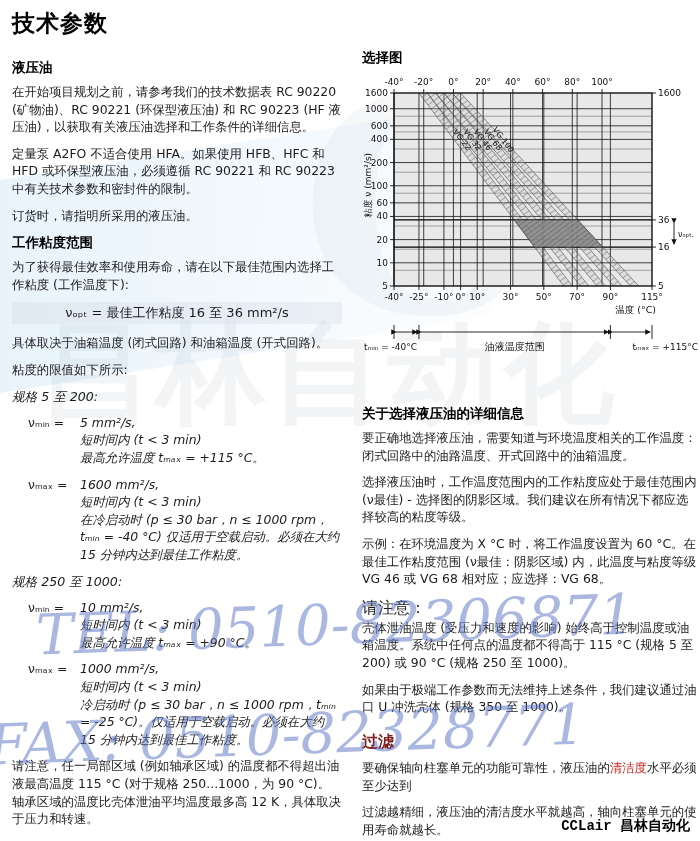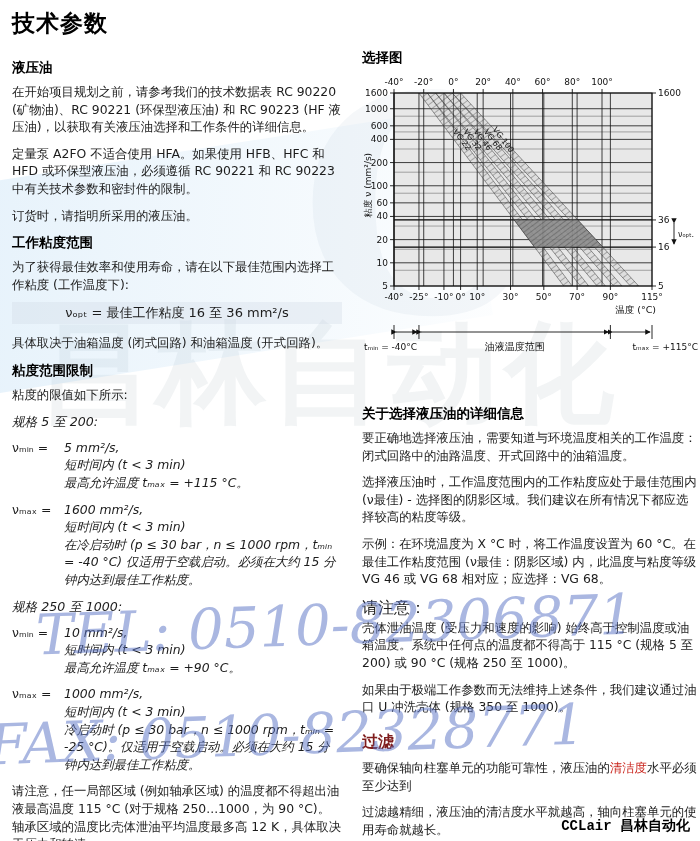--- a/index.html
+++ b/index.html
@@ -9,21 +9,21 @@
   h1{font-size:23px;margin:0 0 10px 0;color:#000;letter-spacing:1px;}
   .cols{display:flex;gap:20px;}
   .col-l{width:330px;flex:none;}
   .col-r{width:338px;flex:none;}
   .sec-h{font-size:13.5px;font-weight:bold;color:#000;margin:10px 0 6px 0;}
   .big-h{font-size:16px;font-weight:bold;color:#7f1d1d;margin:16px 0 6px 0;}
   p{font-size:12.4px;line-height:1.42;margin:0 0 9px 0;}
   .formula{text-align:center;font-size:13px;margin:4px 0 10px 0;background:rgba(210,218,228,0.35);padding:2px 0;}
   .spec-title{font-style:italic;font-size:12.6px;margin:10px 0 8px 0;}
   .vrow{display:flex;font-size:12.4px;line-height:1.42;margin:0 0 9px 0;}
-  .vlab{width:52px;flex:none;}
+  .vlab{width:52px;flex:none;margin-left:16px;}
   .lines{white-space:pre-line;flex:1;font-style:italic;}
   .red{color:#c9241c;}
   #chart-box{margin:2px 0 4px 0;text-align:right;}
   .note-h{font-size:16px;font-weight:normal;margin:10px 0 0 0;}
   
   .wm{position:absolute;pointer-events:none;}
   .wm-bg1{z-index:0;top:30px;left:300px;font-size:300px;font-weight:bold;color:rgba(60,90,130,0.05);font-family:"DejaVu Serif",serif;}
   .wm-bg2{z-index:0;top:300px;left:40px;font-size:110px;font-weight:bold;color:rgba(40,60,90,0.06);letter-spacing:6px;}
   .wm-band{z-index:0;top:150px;left:-80px;width:560px;height:210px;background:linear-gradient(100deg,rgba(130,190,235,0.22),rgba(130,190,235,0.02));transform:rotate(-9deg);}
   .wm-tel{z-index:3;top:592px;left:36px;font-size:56px;font-style:italic;color:rgba(86,112,196,0.5);font-family:"DejaVu Serif",serif;transform:rotate(-2deg);white-space:nowrap;}
@@ -45,21 +45,20 @@
       <div class="sec-h">液压油</div>
       <p>在开始项目规划之前，请参考我们的技术数据表 RC 90220 (矿物油)、RC 90221 (环保型液压油) 和 RC 90223 (HF 液压油)，以获取有关液压油选择和工作条件的详细信息。</p>
       <p>定量泵 A2FO 不适合使用 HFA。如果使用 HFB、HFC 和 HFD 或环保型液压油，必须遵循 RC 90221 和 RC 90223 中有关技术参数和密封件的限制。</p>
       <p>订货时，请指明所采用的液压油。</p>
 
       <div class="sec-h">工作粘度范围</div>
       <p>为了获得最佳效率和使用寿命，请在以下最佳范围内选择工作粘度 (工作温度下):</p>
       <div class="formula">νₒₚₜ =  最佳工作粘度 16 至 36 mm²/s</div>
       <p>具体取决于油箱温度 (闭式回路) 和油箱温度 (开式回路)。</p>
 
-      <div class="sec-h">粘度范围限制</div>
       <p>粘度的限值如下所示:</p>
 
       <div class="spec-title">规格 5 至 200:</div>
       <div class="vrow">
         <span class="vlab">νₘᵢₙ =</span>
         <span class="lines">5 mm²/s,
 短时间内 (t &lt; 3 min)
 最高允许温度 tₘₐₓ = +115 °C。</span>
       </div>
       <div class="vrow">

